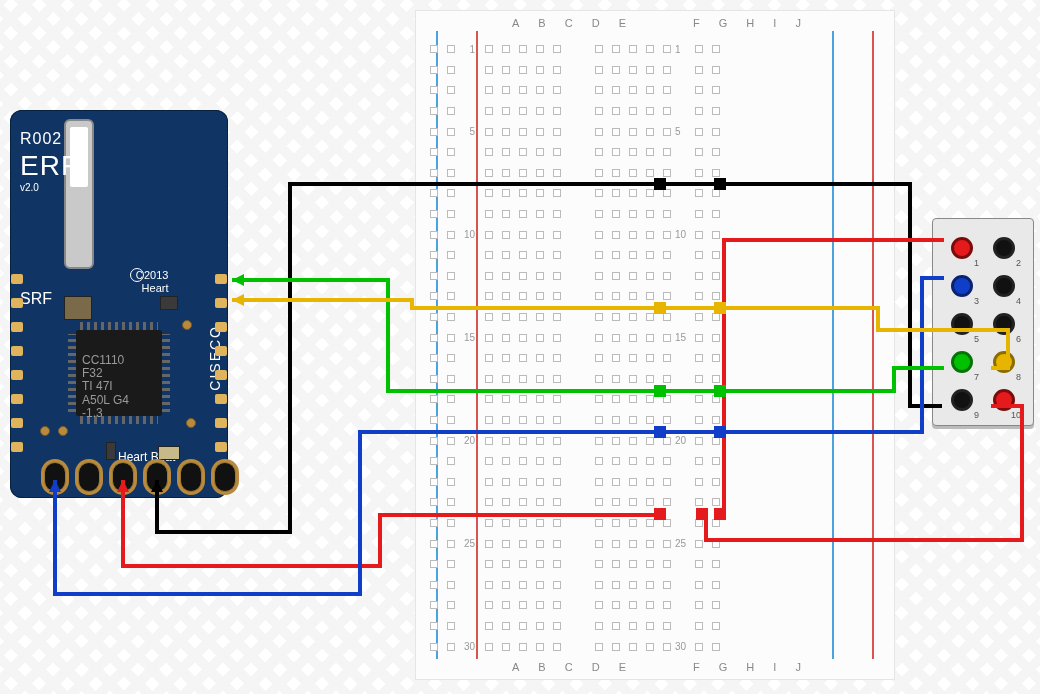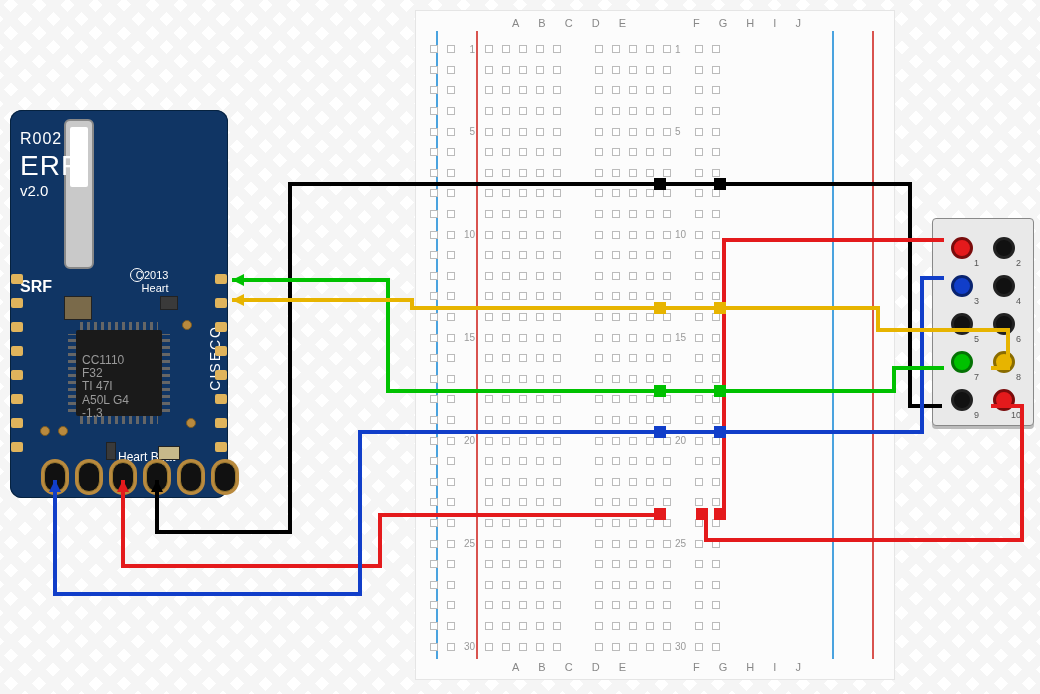--- a/index.html
+++ b/index.html
@@ -29,22 +29,22 @@
     background:#c9c9c9;
     border:2px solid #888; border-radius:6px;
   }
   .erf .antenna::after{
     content:""; position:absolute; left:4px; top:6px; width:18px; height:60px;
     background:#fff; border-radius:2px;
   }
   .erf .label { color:#fff; font-size:16px; position:absolute; font-family:Arial; }
   .erf .model { left:10px; top:20px; letter-spacing:1px; }
   .erf .name  { left:10px; top:40px; font-size:28px; font-weight:normal; letter-spacing:1px;}
-  .erf .ver   { left:10px; top:72px; font-size:15px;}
-  .erf .srf   { left:10px; top:168px; font-weight:bold;}
+  .erf .ver   { left:10px; top:72px; font-size:10px;}
+  .erf .srf   { left:10px; top:180px; font-weight:normal;}
   .erf .cmark { left:120px; top:158px; font-size:11px; text-align:right; line-height:1.1;}
   .erf .cmark .c { display:inline-block;border:1px solid #fff;border-radius:50%;width:14px;height:14px;line-height:13px;font-size:10px;}
   .erf .ciseco { right:5px; top:215px; font-size:14px; letter-spacing:2px; writing-mode:vertical-rl; transform:rotate(180deg);}
   .erf .hb { left:108px; top:340px; font-size:12px;}
   .chip {
     position:absolute; left:66px; top:220px; width:86px; height:86px;
     background:#1a1a1a; border-radius:2px;
   }
   .chip::before,.chip::after{
     content:""; position:absolute; background:

